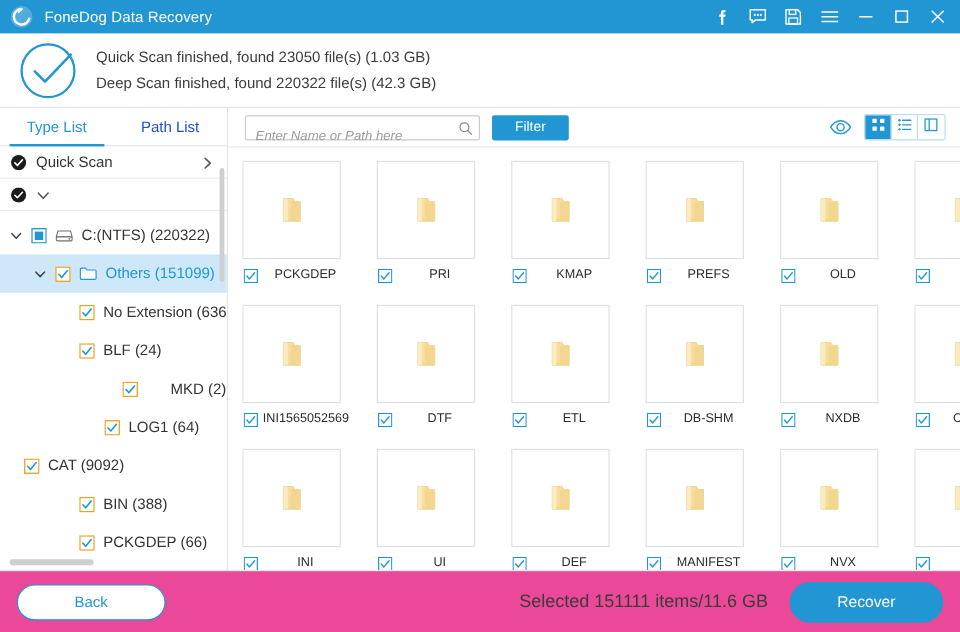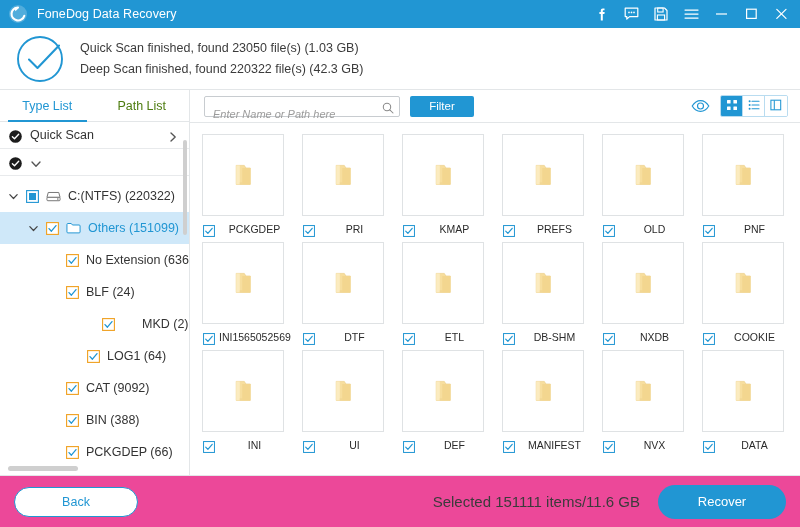--- a/index.html
+++ b/index.html
@@ -41,21 +41,21 @@
 
   
   .sidebar {
     width: 190px; flex: 0 0 190px; border-right:1px solid #e3e6e8;
     display:flex; flex-direction:column; min-height:0; background:#fff;
     position: relative;
   }
   .tabs { display:flex; height: 32px; flex:0 0 32px; border-bottom:1px solid #e3e6e8; }
   .tab {
     flex:1 1 50%; display:flex; align-items:center; justify-content:center;
-    font-size: 12.5px; color:#4d7c0f; position:relative; cursor:default;
+    font-size: 12.5px; color:#1d4ed8; position:relative; cursor:default;
   }
   .tab.active { color:#2196d3; }
   .tab.active::after {
     content:""; position:absolute; left: 8px; right: 8px; bottom:-1px; height:2px; background:#2196d3;
   }
   .scanrow {
     height: 27px; flex:0 0 27px; display:flex; align-items:center;
     border-bottom:1px solid #e8eaec; padding: 0 10px 0 9px; cursor:default;
   }
   .scanrow .chk-circle { width:13px; height:13px; flex:0 0 13px; margin-right:8px; }
@@ -110,21 +110,21 @@
   .viewgroup { display:flex; border:1px solid #b9dcf0; border-radius:2px; overflow:hidden; }
   .vbtn {
     width:22px; height:20px; display:flex; align-items:center; justify-content:center;
     background:#fff; color:#2196d3; border-right:1px solid #b9dcf0; cursor:default;
   }
   .vbtn:last-child { border-right:none; }
   .vbtn.active { background:#2196d3; color:#fff; }
 
   
   .grid-wrap { flex:1 1 auto; overflow:hidden; padding: 11px 0 0 12px; }
-  .grid { display:grid; grid-template-columns: repeat(6, 100px); column-gap: 0px; row-gap: 0px; }
+  .grid { display:grid; grid-template-columns: repeat(6, 100px); column-gap: 0px; row-gap: 0px; gap: 12px; }
   .cell { width: 100px; padding-right: 0px; }
   .thumb {
     width: 82px; height: 82px; border:1px solid #dfe2e4; background:#fff;
     display:flex; align-items:center; justify-content:center;
   }
   .folder-ico { width:22px; height:24px; }
   .cap { display:flex; align-items:center; height: 26px; padding-left:1px; }
   .cbox { width:12px; height:12px; flex:0 0 12px; margin-right:4px; }
   .cap-label {
     font-size: 10.5px; color:#2b2b2b; flex:1 1 auto; text-align:center;
@@ -333,21 +333,21 @@
             <span class="tlabel">MKD (2)</span>
           </div>
           <div class="tnode" style="padding-left: 67px;">
             <span class="tw-chev empty"></span>
             <span class="tbox" style="margin-left: 6px;"><svg viewBox="0 0 13 13" width="13" height="13">
                 <rect x=".6" y=".6" width="11.8" height="11.8" fill="#ffffff" stroke="#f0a020" stroke-width="1.1"></rect>
                 <path d="M3 6.6 L5.4 9.2 L10 3.6" fill="none" stroke="#2196d3" stroke-width="1.3" stroke-linecap="round" stroke-linejoin="round"></path>
               </svg></span>
             <span class="tlabel">LOG1 (64)</span>
           </div>
-          <div class="tnode" style="padding-left: 46px;">
+          <div class="tnode" style="">
             <span class="tw-chev empty"></span>
             <span class="tbox" style="margin-left: 6px;"><svg viewBox="0 0 13 13" width="13" height="13">
                 <rect x=".6" y=".6" width="11.8" height="11.8" fill="#ffffff" stroke="#f0a020" stroke-width="1.1"></rect>
                 <path d="M3 6.6 L5.4 9.2 L10 3.6" fill="none" stroke="#2196d3" stroke-width="1.3" stroke-linecap="round" stroke-linejoin="round"></path>
               </svg></span>
             <span class="tlabel">CAT (9092)</span>
           </div>
           <div class="tnode" style="padding-left: 46px;">
             <span class="tw-chev empty"></span>
             <span class="tbox" style="margin-left: 6px;"><svg viewBox="0 0 13 13" width="13" height="13">

